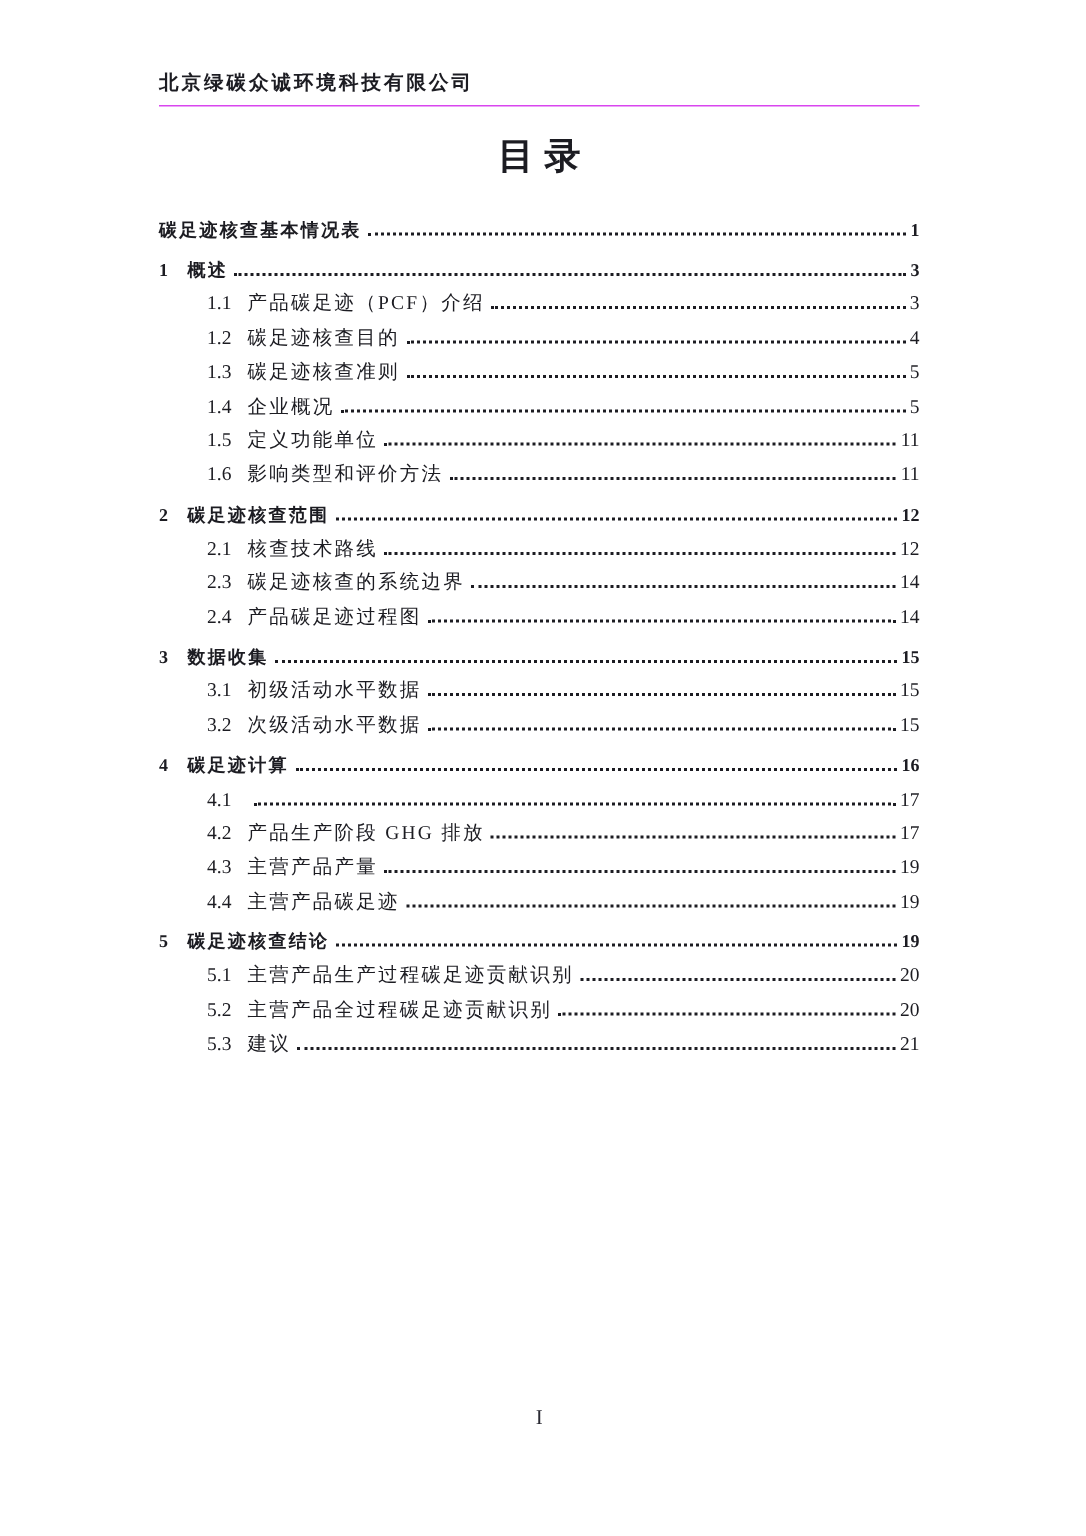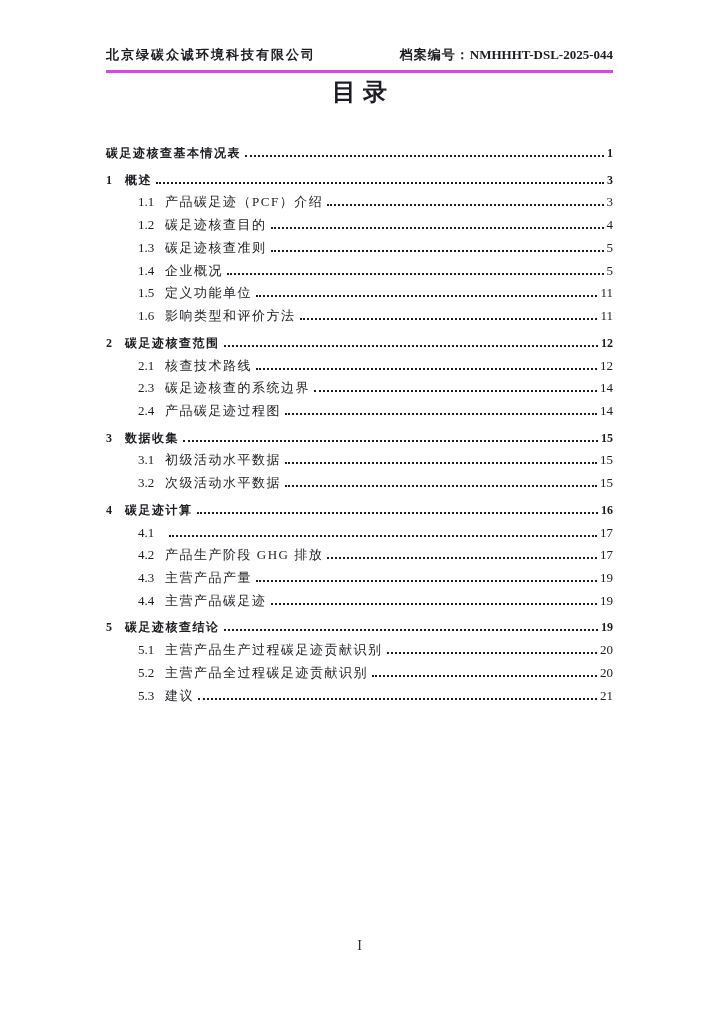--- a/index.html
+++ b/index.html
@@ -19,40 +19,40 @@
 
   
   .header {
     position: absolute;
     left: 106px;
     top: 46px;
     width: 507px;
     display: flex;
     justify-content: space-between;
     align-items: flex-start;
-    border-bottom: 3px solid #d946ef;
+    border-bottom: 1px solid #d946ef;
     padding-bottom: 6px;
     font-size: 13px;
   }
   .header .company {
     letter-spacing: 2px;
     font-weight: 600;
   }
   .header .docnum-label {
     letter-spacing: 1px;
     font-weight: 600;
   }
   .header .docnum-value {
     font-weight: 700;
   }
 
   
   .doc-title {
     position: absolute;
-    top: 76px;
+    top: 88px;
     left: 106px;
     width: 507px;
     text-align: center;
     font-size: 24px;
     font-weight: 700;
     letter-spacing: 7px;
     padding-left: 7px; 
     box-sizing: border-box;
   }
 
@@ -115,23 +115,20 @@
     color: #2a2a33;
   }
 </style>
 </head>
 <body>
 
 <div class="page">
 
   <div class="header">
     <span class="company">北京绿碳众诚环境科技有限公司</span>
-    <span class="docnum">
-      <span class="docnum-label">档案编号：</span><span class="docnum-value">NMHHHT-DSL-2025-044</span>
-    </span>
   </div>
 
   <div class="doc-title">目录</div>
 
   <div class="toc" id="toc">
       <div class="toc-row lvl0">
 
     <span class="label">碳足迹核查基本情况表</span>
     <span class="leader"></span>
     <span class="pagenum">1</span>

